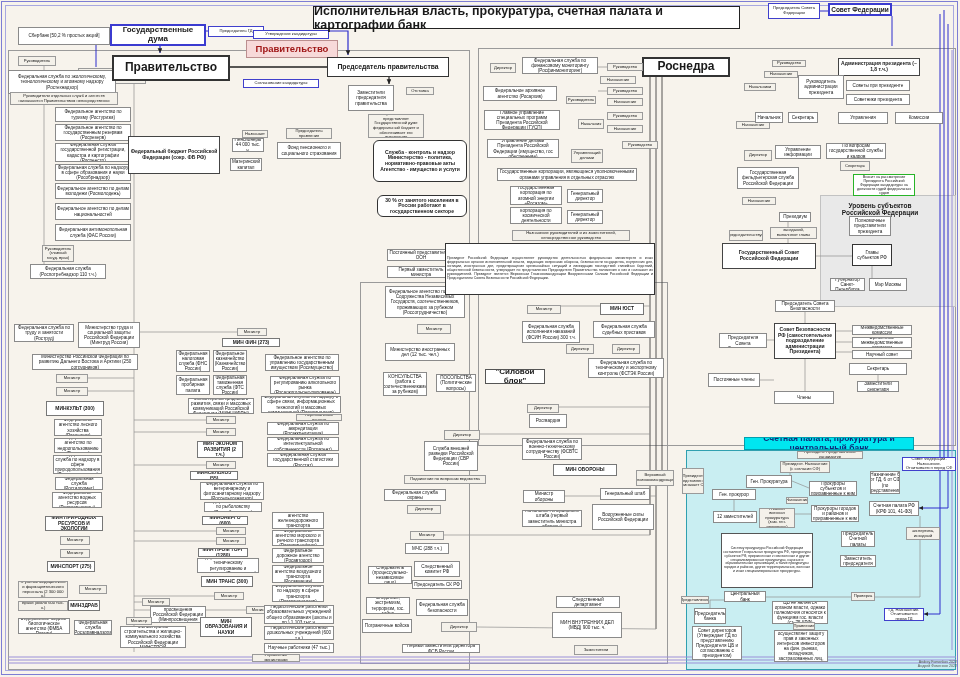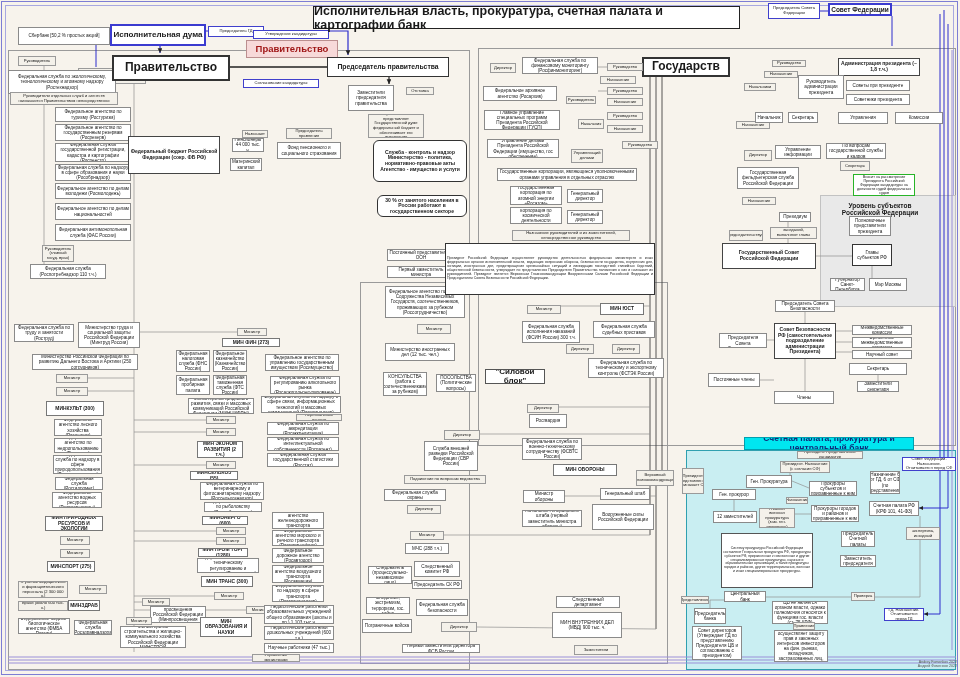--- a/index.html
+++ b/index.html
@@ -40,21 +40,21 @@
 <div id="canvas">
   <div class="frame" style="left:1px;top:1px;width:957px;height:674px;border:1.5px solid #7d7dd4;z-index:1;"></div>
   <div class="frame" style="left:5px;top:5px;width:949px;height:666px;border:1px solid #a8a8e0;z-index:1;"></div>
   <div class="frame" style="left:8px;top:50px;width:462px;height:620px;border:1px solid #9a9a9a;z-index:1;"></div>
   <div class="frame" style="left:478px;top:48px;width:478px;height:398px;border:1px solid #9a9a9a;z-index:1;"></div>
   <div class="frame" style="left:360px;top:282px;width:308px;height:382px;border:1px solid #9a9a9a;z-index:1;"></div>
   <div class="frame" style="left:820px;top:195px;width:136px;height:112px;background:#e9e9e9;border:1px solid #c2c2c2;z-index:1;"></div>
   <div class="frame" style="left:686px;top:450px;width:270px;height:220px;background:#c9eef2;border:1px solid #30a0b0;z-index:1;"></div>
 <div class="bx" style="left: 18px; top: 27px; width: 92px; height: 18px;">Сбербанк [50,2 % простых акций]</div>
     <div class="bx tag" style="left: 78px; top: 68px; width: 68px; height: 16px;">4 члена из 8-ми в наблюдательный совет</div>
-    <div class="bx bluebig" style="left: 110px; top: 24px; width: 96px; height: 22px;">Исполнительная дума</div>
+    <div class="bx bluebig" style="left: 110px; top: 24px; width: 96px; height: 22px;">Государственные дума</div>
     <div class="bx bluetag" style="left: 208px; top: 26px; width: 56px; height: 11px;">Председатель ГД</div>
     <div class="bx tag" style="left: 18px; top: 56px; width: 38px; height: 10px;">Руководитель</div>
     <div class="bx" style="left: 8px; top: 70px; width: 108px; height: 24px;">Федеральная служба по экологическому, технологическому и атомному надзору (Ростехнадзор)</div>
     <div class="bx big" style="left: 112px; top: 55px; width: 118px; height: 26px;">Правительство</div>
     <div class="bx pink" style="left: 246px; top: 40px; width: 92px; height: 18px;">Правительство</div>
     <div class="bx bluetag" style="left: 253px; top: 30px; width: 76px; height: 9px;">Утверждение кандидатуры</div>
     <div class="bx bluetag" style="left: 243px; top: 79px; width: 76px; height: 9px;">Согласование кандидатуры</div>
     <div class="bx boldmid" style="left: 327px; top: 57px; width: 122px; height: 20px;">Председатель правительства</div>
     <div class="bx" style="left: 348px; top: 85px; width: 46px; height: 26px;">Заместители председателя правительства</div>
     <div class="bx tag" style="left: 406px; top: 87px; width: 28px; height: 8px;">Отставка</div>
@@ -80,21 +80,21 @@
 Агентство - имущество и услуги</div>
     <div class="bx note" style="left: 377px; top: 195px; width: 90px; height: 22px;">30 % от занятого населения в России работают в государственном секторе</div>
     <div class="bx" style="left: 387px; top: 249px; width: 68px; height: 12px;">Постоянный представитель в ООН</div>
     <div class="bx" style="left: 387px; top: 266px; width: 68px; height: 12px;">Первый заместитель министра</div>
     <div class="bx" style="left: 385px; top: 286px; width: 80px; height: 32px;">Федеральное агентство по делам Содружества Независимых Государств, соотечественников, проживающих за рубежом (Россотрудничество)</div>
     <div class="bx tag" style="left: 417px; top: 324px; width: 34px; height: 10px;">Министр</div>
     <div class="bx" style="left: 385px; top: 343px; width: 70px; height: 18px;">Министерство иностранных дел (12 тыс. чел.)</div>
     <div class="bx" style="left: 383px; top: 372px; width: 44px; height: 24px;">КОНСУЛЬСТВА (работа с соотечественниками за рубежом)</div>
     <div class="bx" style="left: 436px; top: 374px; width: 40px; height: 18px;">ПОСОЛЬСТВА (Политические вопросы)</div>
     <div class="bx silovoy" style="left: 485px; top: 369px; width: 60px; height: 15px;">"Силовой блок"</div>
-    <div class="bx big" style="left: 642px; top: 57px; width: 88px; height: 20px;">Государств</div>
+    <div class="bx big" style="left: 642px; top: 57px; width: 88px; height: 20px;">Роснедра</div>
     <div class="bx" style="left: 522px; top: 57px; width: 76px; height: 17px;">Федеральная служба по финансовому мониторингу (Росфинмониторинг)</div>
     <div class="bx tag" style="left: 490px; top: 63px; width: 26px; height: 10px;">Директор</div>
     <div class="bx tag" style="left: 607px; top: 63px; width: 36px; height: 8px;">Руководство</div>
     <div class="bx tag" style="left: 600px; top: 76px; width: 36px; height: 8px;">Назначение</div>
     <div class="bx" style="left: 483px; top: 86px; width: 74px; height: 15px;">Федеральное архивное агентство (Росархив)</div>
     <div class="bx tag" style="left: 607px; top: 87px; width: 36px; height: 8px;">Руководство</div>
     <div class="bx tag" style="left: 566px; top: 96px; width: 30px; height: 8px;">Руководитель</div>
     <div class="bx tag" style="left: 607px; top: 98px; width: 36px; height: 8px;">Назначение</div>
     <div class="bx" style="left: 484px; top: 110px; width: 76px; height: 20px;">Главное управление специальных программ Президента Российской Федерации (ГУСП)</div>
     <div class="bx tag" style="left: 578px; top: 119px; width: 26px; height: 10px;">Начальник</div>

